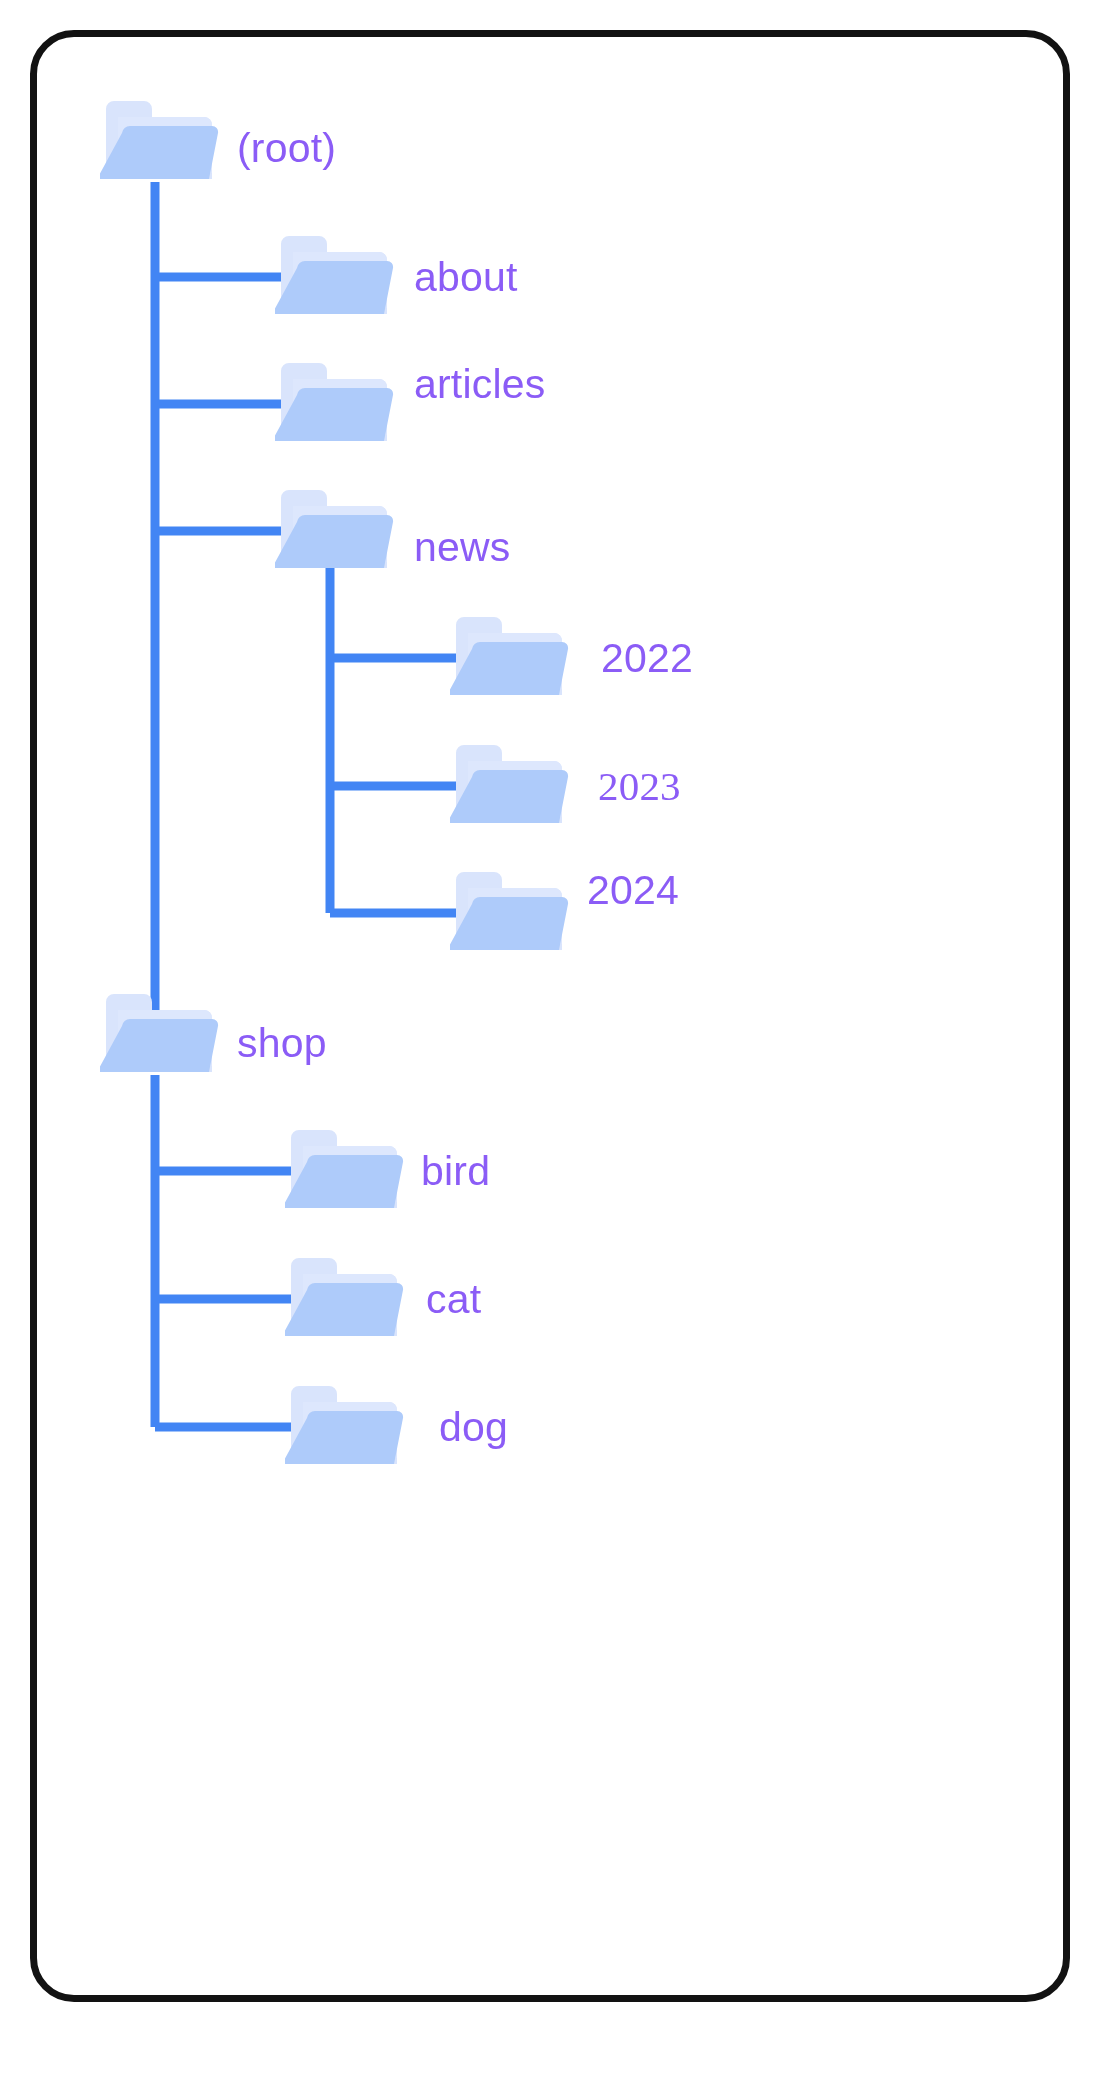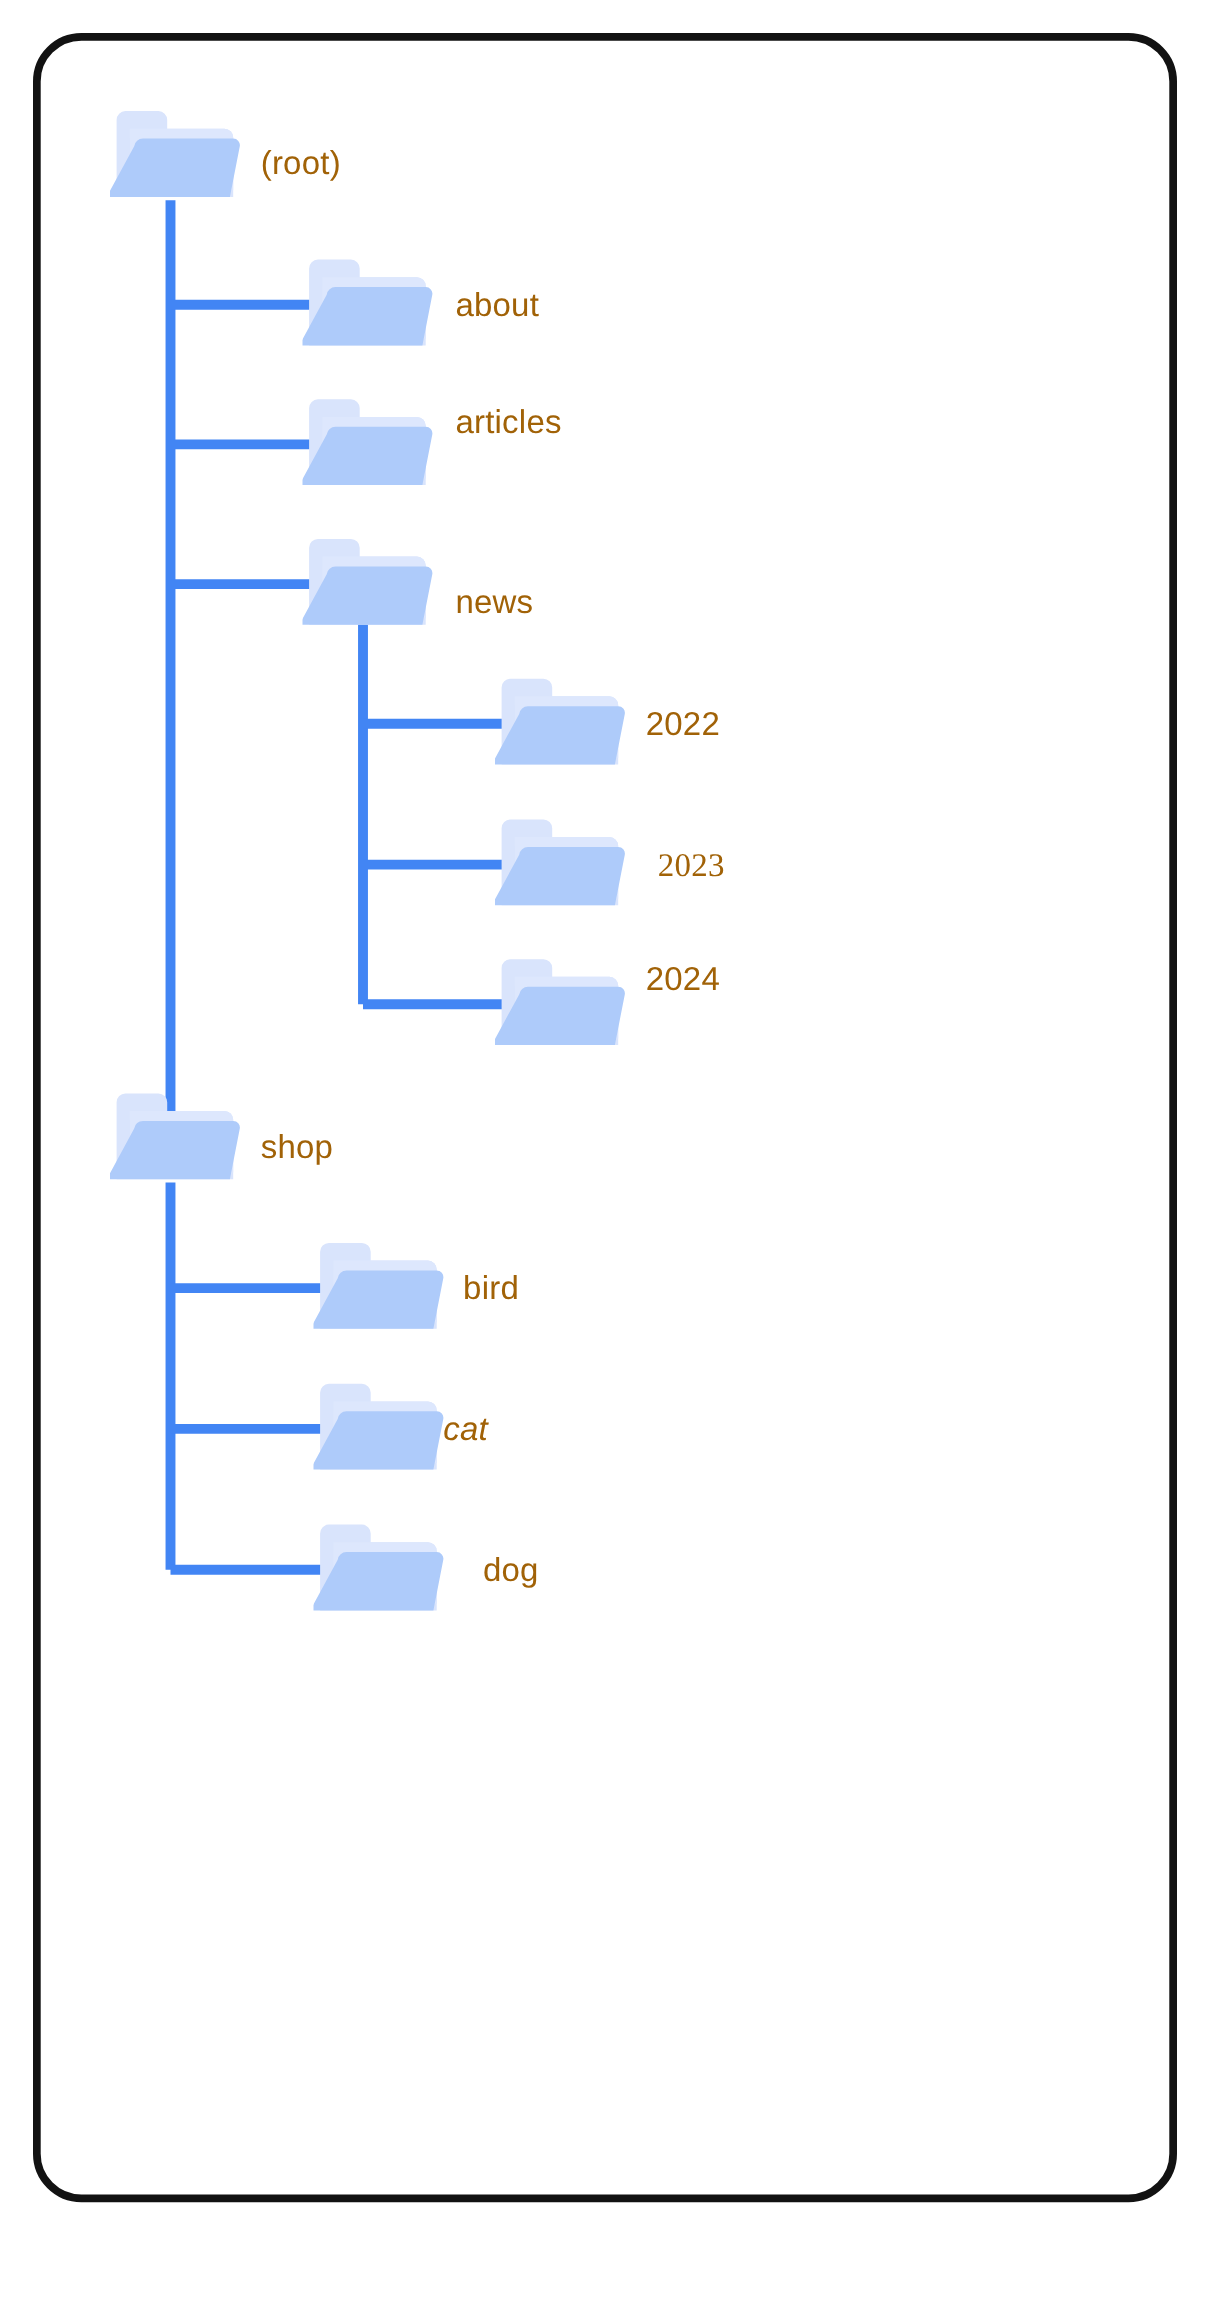--- a/index.html
+++ b/index.html
@@ -28,22 +28,22 @@
   
   .tree-svg{
     position:absolute;
     left:0; top:0;
     width:1100px; height:2100px;
     pointer-events:none;
   }
   
   .node-label{
     position:absolute;
-    color:#a16207;
-    font-size:30px;
+    color:#8b5cf6;
+    font-size:41px;
     line-height:41px;
     font-weight:400;
     white-space:nowrap;
     letter-spacing:0.2px;
   }
 </style>
 </head>
 <body>
 
 <div id="stage">
@@ -104,27 +104,27 @@
   </svg>
 
   <div class="node-label" style="left:237px; top:128px;">(root)</div>
 
   <div class="node-label" style="left:414px; top:257px;">about</div>
 
   <div class="node-label" style="left:414px; top:364px;">articles</div>
 
   <div class="node-label" style="left:414px; top:511px;margin-top:16px;">news</div>
 
-  <div class="node-label" style="left:587px; top:638px;">2022</div>
+  <div class="node-label" style="left:601px; top:638px;">2022</div>
 
   <div class="node-label" style="left:598px; top:766px;font-family:Liberation Serif, serif;">2023</div>
 
   <div class="node-label" style="left:587px; top:870px;">2024</div>
 
   <div class="node-label" style="left:237px; top:1023px;">shop</div>
 
   <div class="node-label" style="left:421px; top:1151px;text-align:center;">bird</div>
 
-  <div class="node-label" style="left:403px; top:1279px;font-style:italic;">cat</div>
+  <div class="node-label" style="left:426px; top:1279px;">cat</div>
 
   <div class="node-label" style="left:421px; top:1407px;margin-left:18px;">dog</div>
 
 </div>
 
 </body></html>

